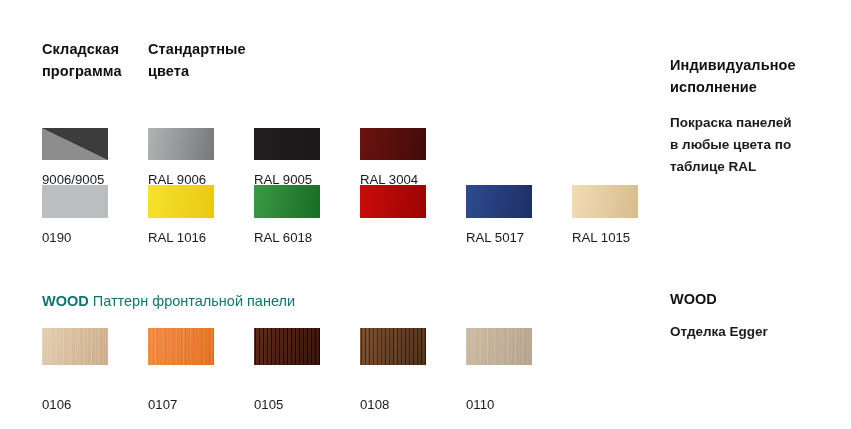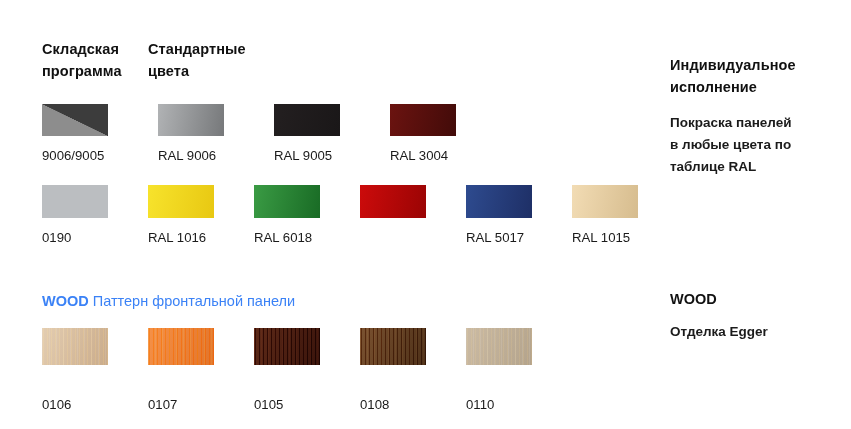--- a/index.html
+++ b/index.html
@@ -66,21 +66,21 @@
     top: 112px;
     width: 180px;
   }
 
   
   .swatch-row {
     position: absolute;
     left: 42px;
     display: flex;
   }
-  .swatch-row.row1 { top: 104px; gap: 10px; }
+  .swatch-row.row1 { top: 128px; }
   .swatch-row.row2 { top: 185px; }
   .swatch-row.wood { top: 328px; }
 
   .swatch-cell {
     width: 106px;
     flex: 0 0 106px;
   }
   .chip {
     width: 66px;
     height: 32px;
@@ -99,21 +99,21 @@
   }
   .swatch-row.wood .chip-label { margin-top: 11px; }
 
   
   .wood-heading {
     position: absolute;
     left: 42px;
     top: 291px;
     font-size: 14.5px;
     line-height: 1.4;
-    color: #3b82f6;
+    color: #0f766e;
     white-space: nowrap;
   }
   .wood-heading .bold { font-weight: bold; }
   .wood-heading .rest { font-weight: normal; }
 
   .wood-heading-right {
     position: absolute;
     left: 670px;
     top: 291px;
     font-size: 14.5px;

